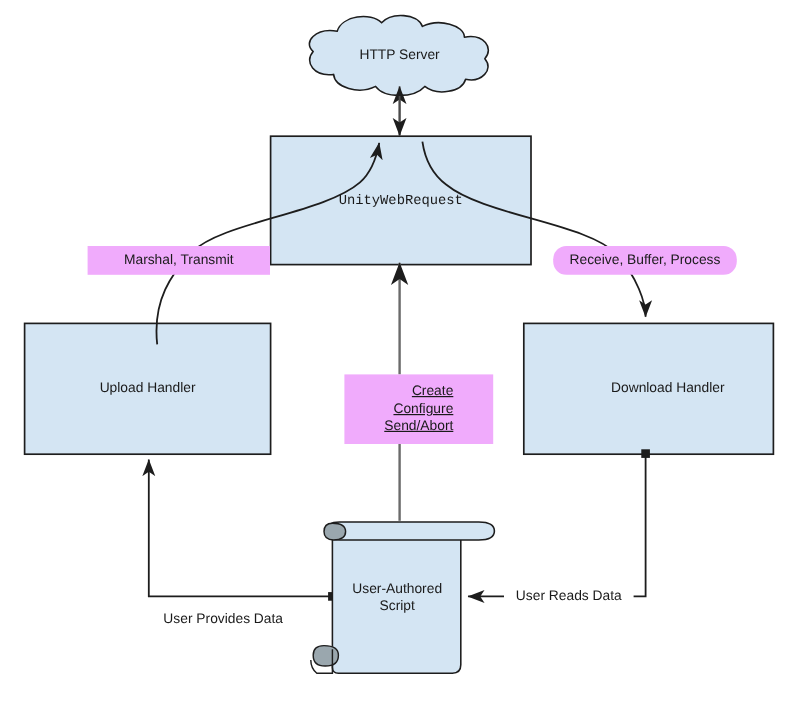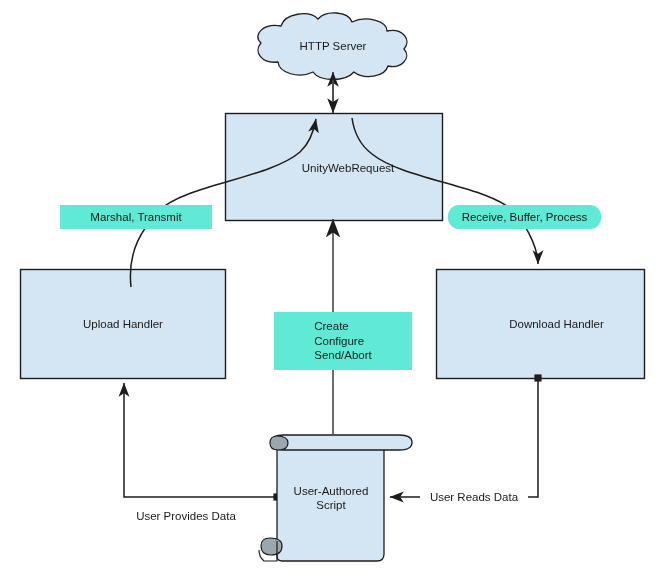--- a/index.html
+++ b/index.html
@@ -29,30 +29,31 @@
     color: #1a1a1a;
     font-size: 11.5px;
     line-height: 14px;
     font-family: "Liberation Sans", sans-serif;
     pointer-events: none;
     white-space: pre-line;
   }
   
   .edge-label {
     position: absolute;
-    background: #5eead4;
+    background: #f0abfc;
     color: #1a1a1a;
     font-size: 11.5px;
     line-height: 14.5px;
     display: flex;
     align-items: center;
     justify-content: center;
-    text-align: left;
+    text-align: right;
     box-sizing: border-box;
     white-space: pre-line;
+    margin-left: 13px;
   }
   .edge-label-plain {
     position: absolute;
     background: #ffffff;
     color: #1a1a1a;
     font-size: 11.5px;
     line-height: 14px;
     display: flex;
     align-items: center;
     justify-content: center;
@@ -131,32 +132,32 @@
 
     <path d="M277 436 Q 288 436 288 443 Q 288 450 278 450 Q 270 450 270 443 Q 270 436 277 436 Z" fill="#9aa7ae" stroke="#1d1d1d" stroke-width="1.2"></path>
 
     <path d="M270 538 Q 282 538 282 546 Q 282 555 271 555 Q 261 555 261 546 Q 261 538 270 538 Z" fill="#9aa7ae" stroke="#1d1d1d" stroke-width="1.2"></path>
     <path d="M277 541 L 277 561 L 264 561 Q 259 557 259 550" fill="none" stroke="#1d1d1d" stroke-width="1.2"></path>
   </g>
 </svg>
 
 <div class="node-label" style="left:258px; top:36px; width:150px; height:20px;text-align:center;">HTTP Server</div>
 
-<div class="node-label" style="left:240px; top:160px; width:216px; height:16px;">UnityWebRequest</div>
+<div class="node-label" style="left:226px; top:160px; width:216px; height:16px;font-family:Liberation Mono, monospace;">UnityWebRequest</div>
 
 <div class="node-label" style="left:21px; top:316px; width:204px; height:16px;">Upload Handler</div>
 
 <div class="node-label" style="left:437px; top:316px; width:239px; height:16px;">Download Handler</div>
 
 <div class="node-label" style="left:278px; top:481px; width:106px; height:34px;">User-Authored
 Script</div>
 
 <div class="edge-label" style="left:60px; top:205px; width:152px; height:24px;">Marshal, Transmit</div>
 
 <div class="edge-label" style="left:448px; top:205px; width:153px; height:24px;border-radius:11px;">Receive, Buffer, Process</div>
 
-<div class="edge-label" style="left:274px; top:312px; width:138px; height:58px;">Create
+<div class="edge-label" style="left:274px; top:312px; width:124px; height:58px;text-decoration:underline;">Create
 Configure
 Send/Abort</div>
 
 <div class="edge-label-plain" style="left:126px; top:486px; width:120px; height:22px;margin-top:19px;">User Provides Data</div>
 
 <div class="edge-label-plain" style="left:420px; top:486px; width:108px; height:22px;">User Reads Data</div>
 
 </body></html>

